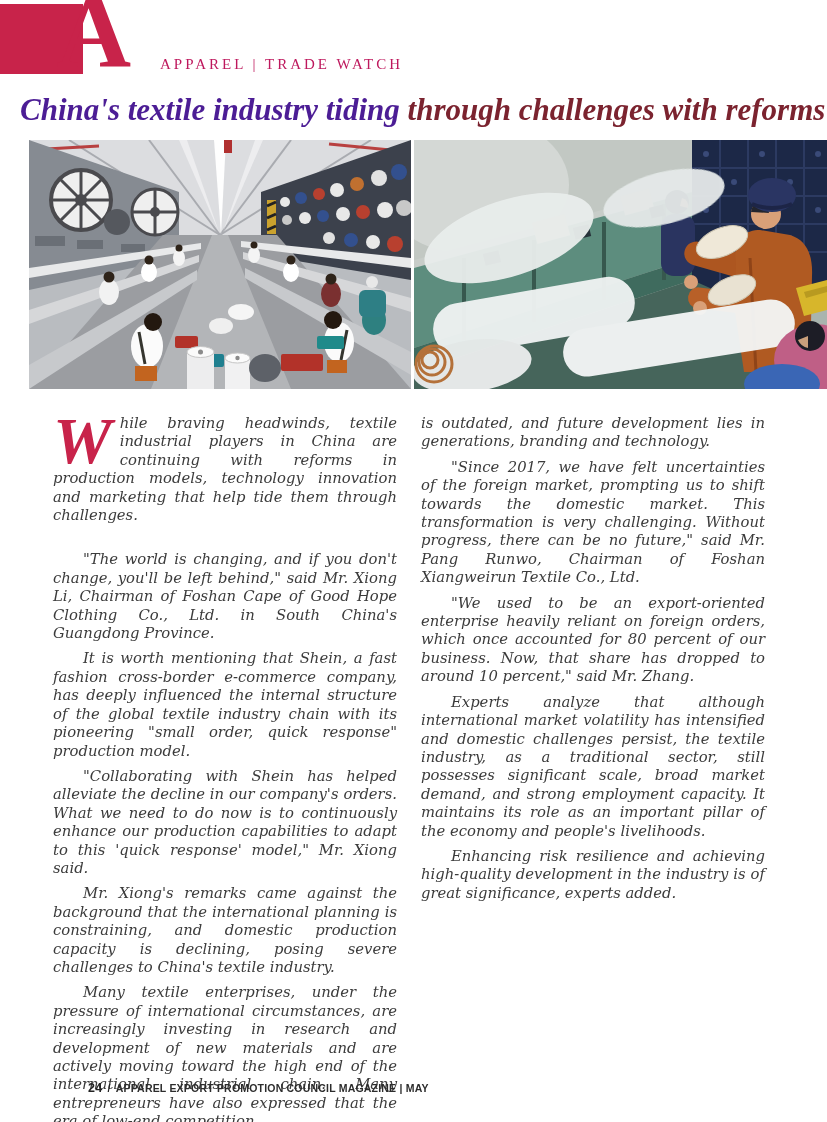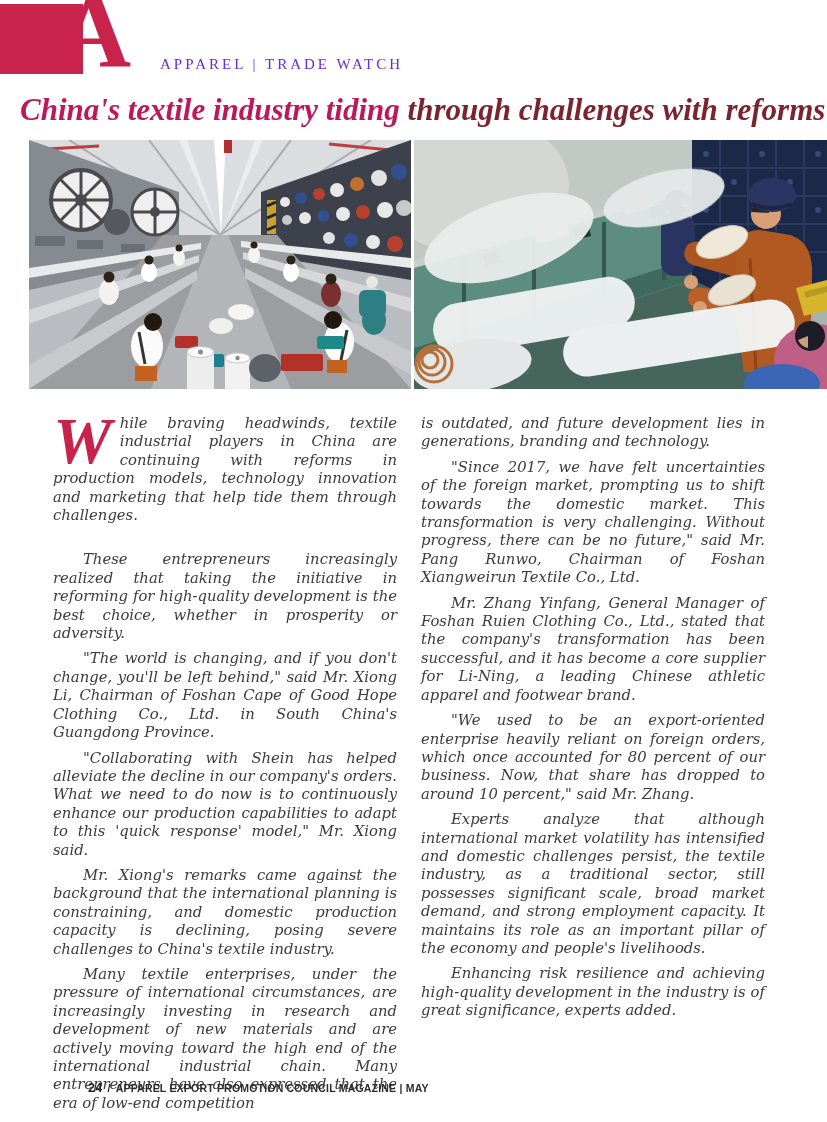--- a/index.html
+++ b/index.html
@@ -14,30 +14,30 @@
     background:#c8234a;
   }
   .logo-a{
     position:absolute;left:56px;top:-10px;height:88px;overflow:hidden;
     font-family:"Liberation Serif", serif;font-weight:700;
     font-size:104px;line-height:84px;color:#c8234a;
   }
   .section-label{
     position:absolute;left:160px;top:56px;
     font-family:"Liberation Serif", serif;
-    font-size:15px;letter-spacing:3px;color:#6d28d9;
+    font-size:15px;letter-spacing:3px;color:#be185d;
   }
   
   .title{
     position:absolute;left:20px;right:20px;top:92px;
     text-align:center;white-space:nowrap;
     font-family:"Liberation Serif", serif;font-style:italic;
     font-size:31px;font-weight:600;
   }
-  .title-part1{color:#be185d;}
+  .title-part1{color:#4c1d95;}
   .title-part2{color:#7b232f;}
   
   .photos{position:absolute;left:29px;top:140px;width:798px;height:249px;display:flex;gap:3px;}
   .photo{height:249px;display:block;}
   .photo svg{display:block;width:100%;height:100%;}
   .photo-left{width:382px;}
   .photo-right{width:413px;}
   
   .article{
     position:absolute;left:53px;top:414px;width:712px;
@@ -292,30 +292,29 @@
             <circle cx="18" cy="222" r="13"></circle>
             <circle cx="20" cy="224" r="18"></circle>
         </g>
       </svg>
     </div>
   </div>
 
   <div class="article">
     <div class="col">
       <p class="lede"><span class="dropcap">W</span><span>hile braving headwinds, textile industrial players in China are continuing with reforms in production models, technology innovation and marketing that help tide them through challenges.</span></p>
-      <p class="indent">These entrepreneurs increasingly realized that taking the initiative in reforming for high-quality development is the best choice, whether in prosperity or adversity.</p>
       <p class="indent">"The world is changing, and if you don't change, you'll be left behind," said Mr. Xiong Li, Chairman of Foshan Cape of Good Hope Clothing Co., Ltd. in South China's Guangdong Province.</p>
+      <p class="indent">It is worth mentioning that Shein, a fast fashion cross-border e-commerce company, has deeply influenced the internal structure of the global textile industry chain with its pioneering "small order, quick response" production model.</p>
       <p class="indent">"Collaborating with Shein has helped alleviate the decline in our company's orders. What we need to do now is to continuously enhance our production capabilities to adapt to this 'quick response' model," Mr. Xiong said.</p>
       <p class="indent">Mr. Xiong's remarks came against the background that the international planning is constraining, and domestic production capacity is declining, posing severe challenges to China's textile industry.</p>
       <p class="indent">Many textile enterprises, under the pressure of international circumstances, are increasingly investing in research and development of new materials and are actively moving toward the high end of the international industrial chain. Many entrepreneurs have also expressed that the era of low-end competition</p>
     </div>
     <div class="col">
       <p>is outdated, and future development lies in generations, branding and technology.</p>
       <p class="indent">"Since 2017, we have felt uncertainties of the foreign market, prompting us to shift towards the domestic market. This transformation is very challenging. Without progress, there can be no future," said Mr. Pang Runwo, Chairman of Foshan Xiangweirun Textile Co., Ltd.</p>
-      <p class="indent">Mr. Zhang Yinfang, General Manager of Foshan Ruien Clothing Co., Ltd., stated that the company's transformation has been successful, and it has become a core supplier for Li-Ning, a leading Chinese athletic apparel and footwear brand.</p>
       <p class="indent">"We used to be an export-oriented enterprise heavily reliant on foreign orders, which once accounted for 80 percent of our business. Now, that share has dropped to around 10 percent," said Mr. Zhang.</p>
       <p class="indent">Experts analyze that although international market volatility has intensified and domestic challenges persist, the textile industry, as a traditional sector, still possesses significant scale, broad market demand, and strong employment capacity. It maintains its role as an important pillar of the economy and people's livelihoods.</p>
       <p class="indent">Enhancing risk resilience and achieving high-quality development in the industry is of great significance, experts added.</p>
 
     </div>
   </div>
 
   <div class="footer">
     <span class="pagenum">24</span>
     <span class="sep">/</span>

